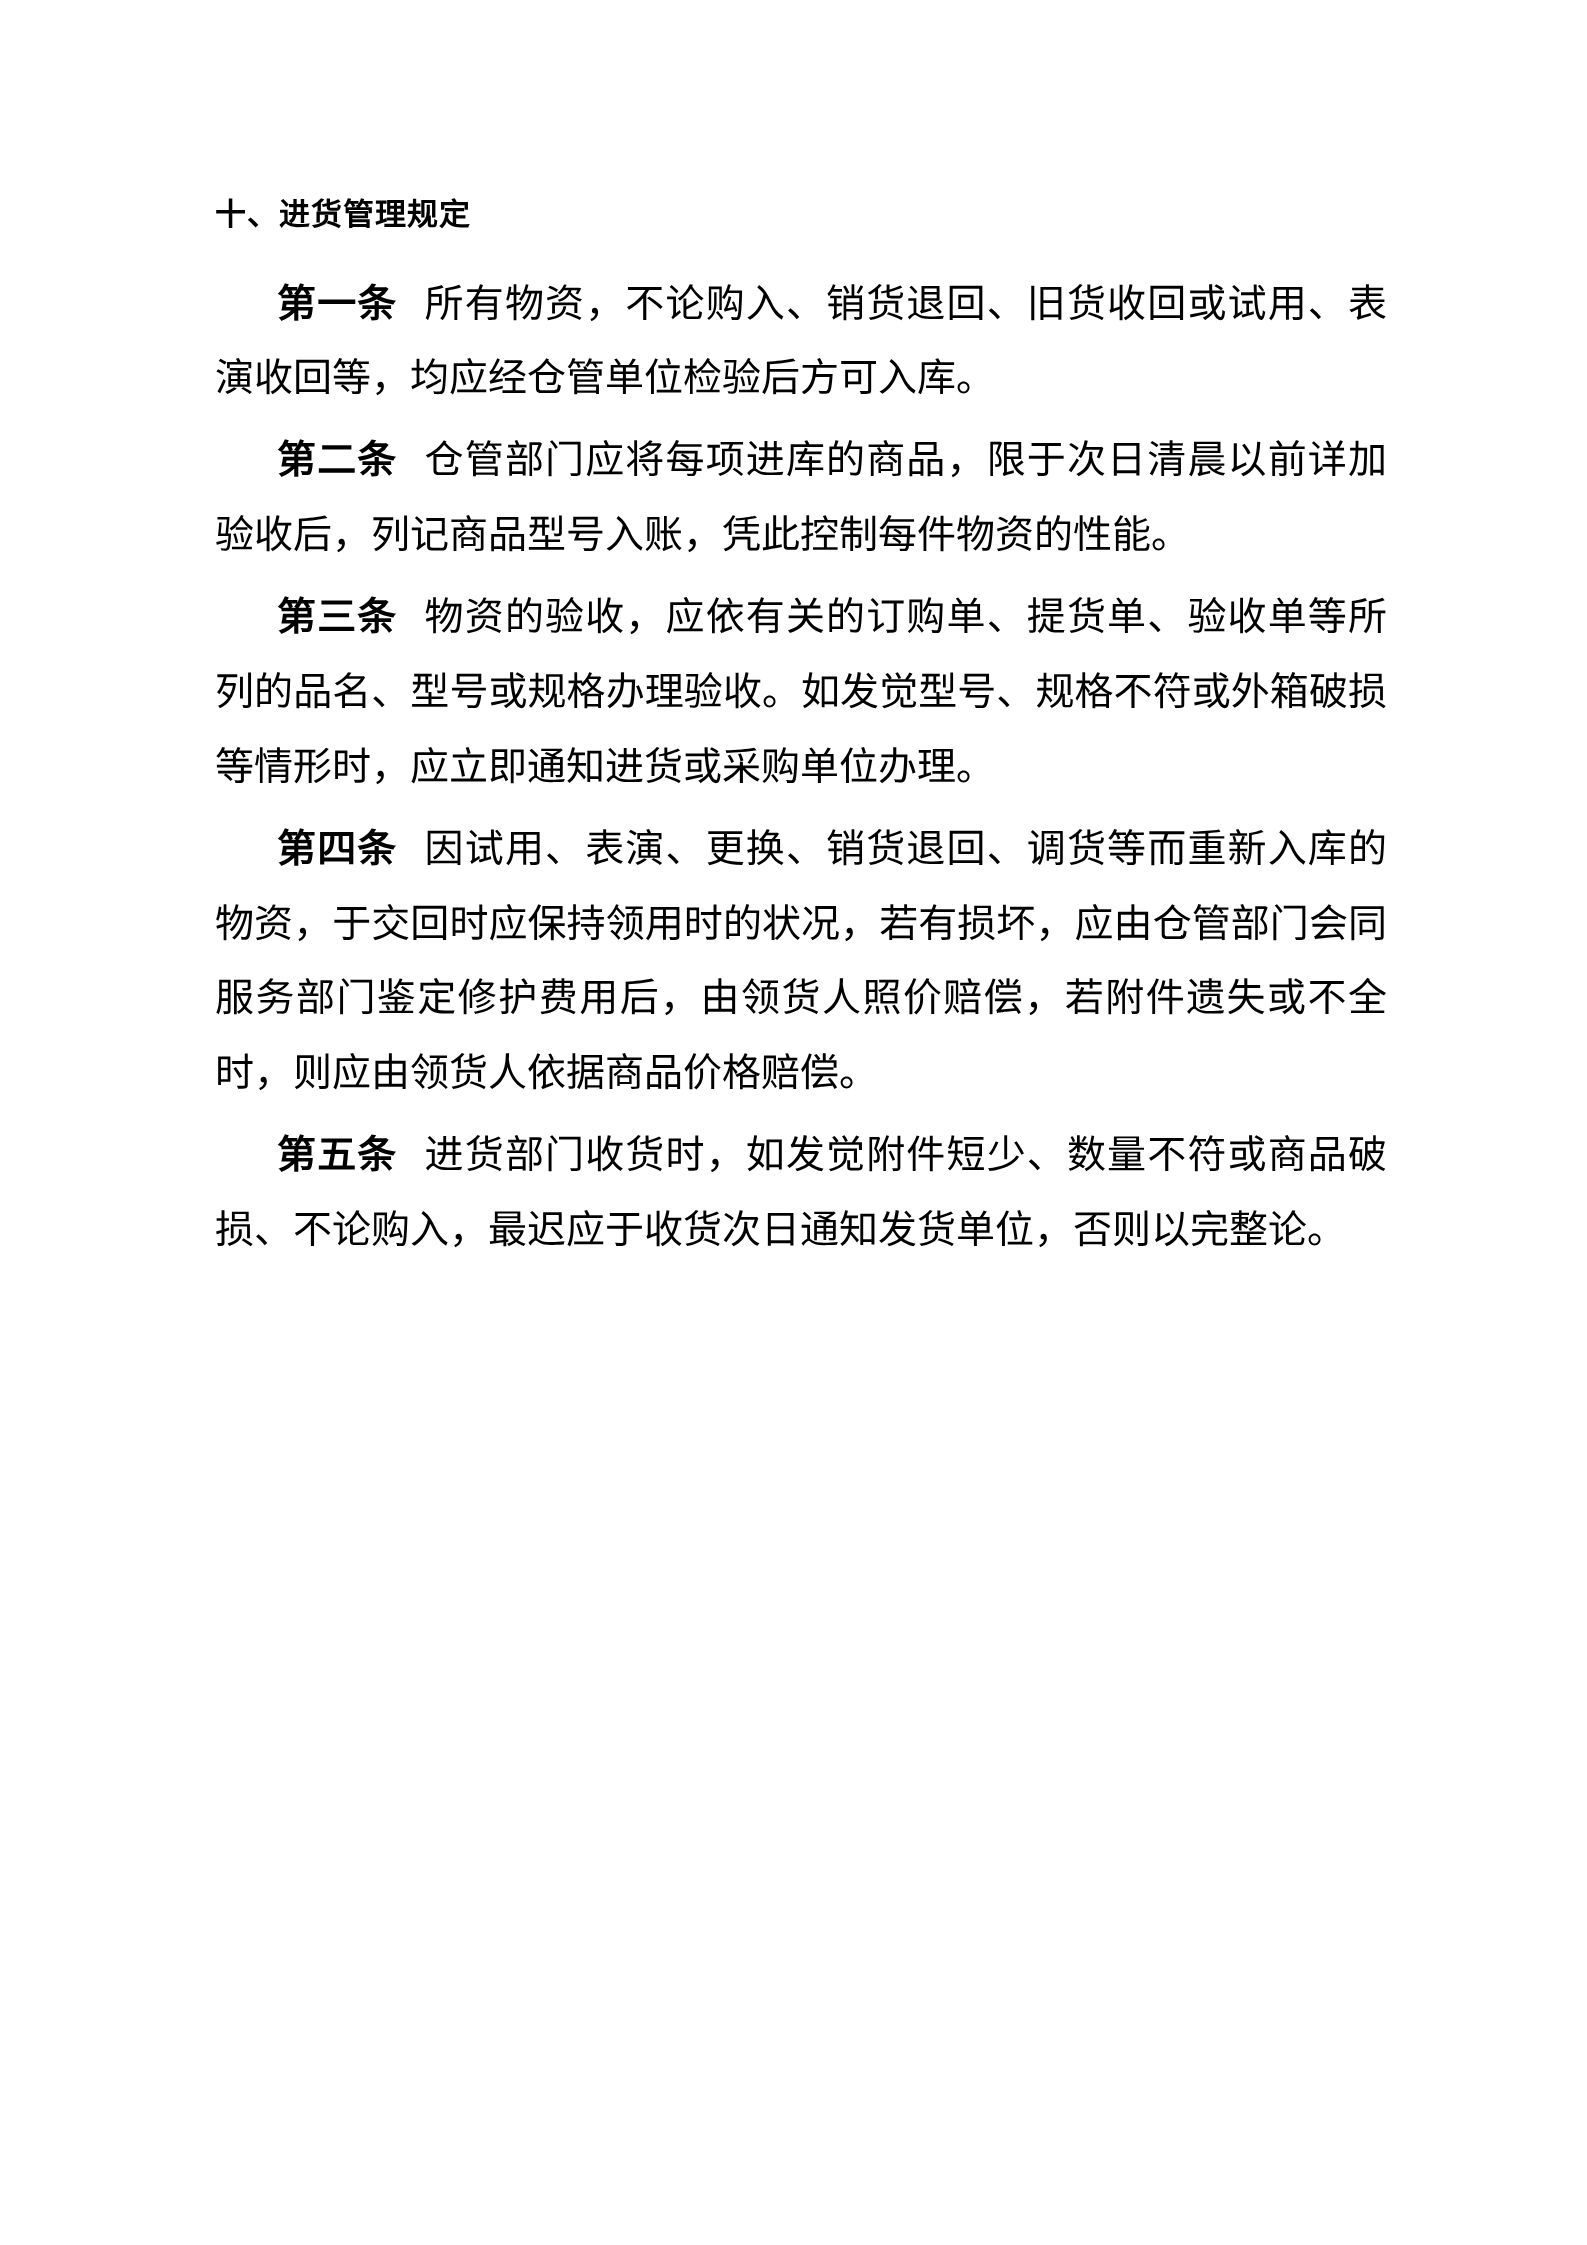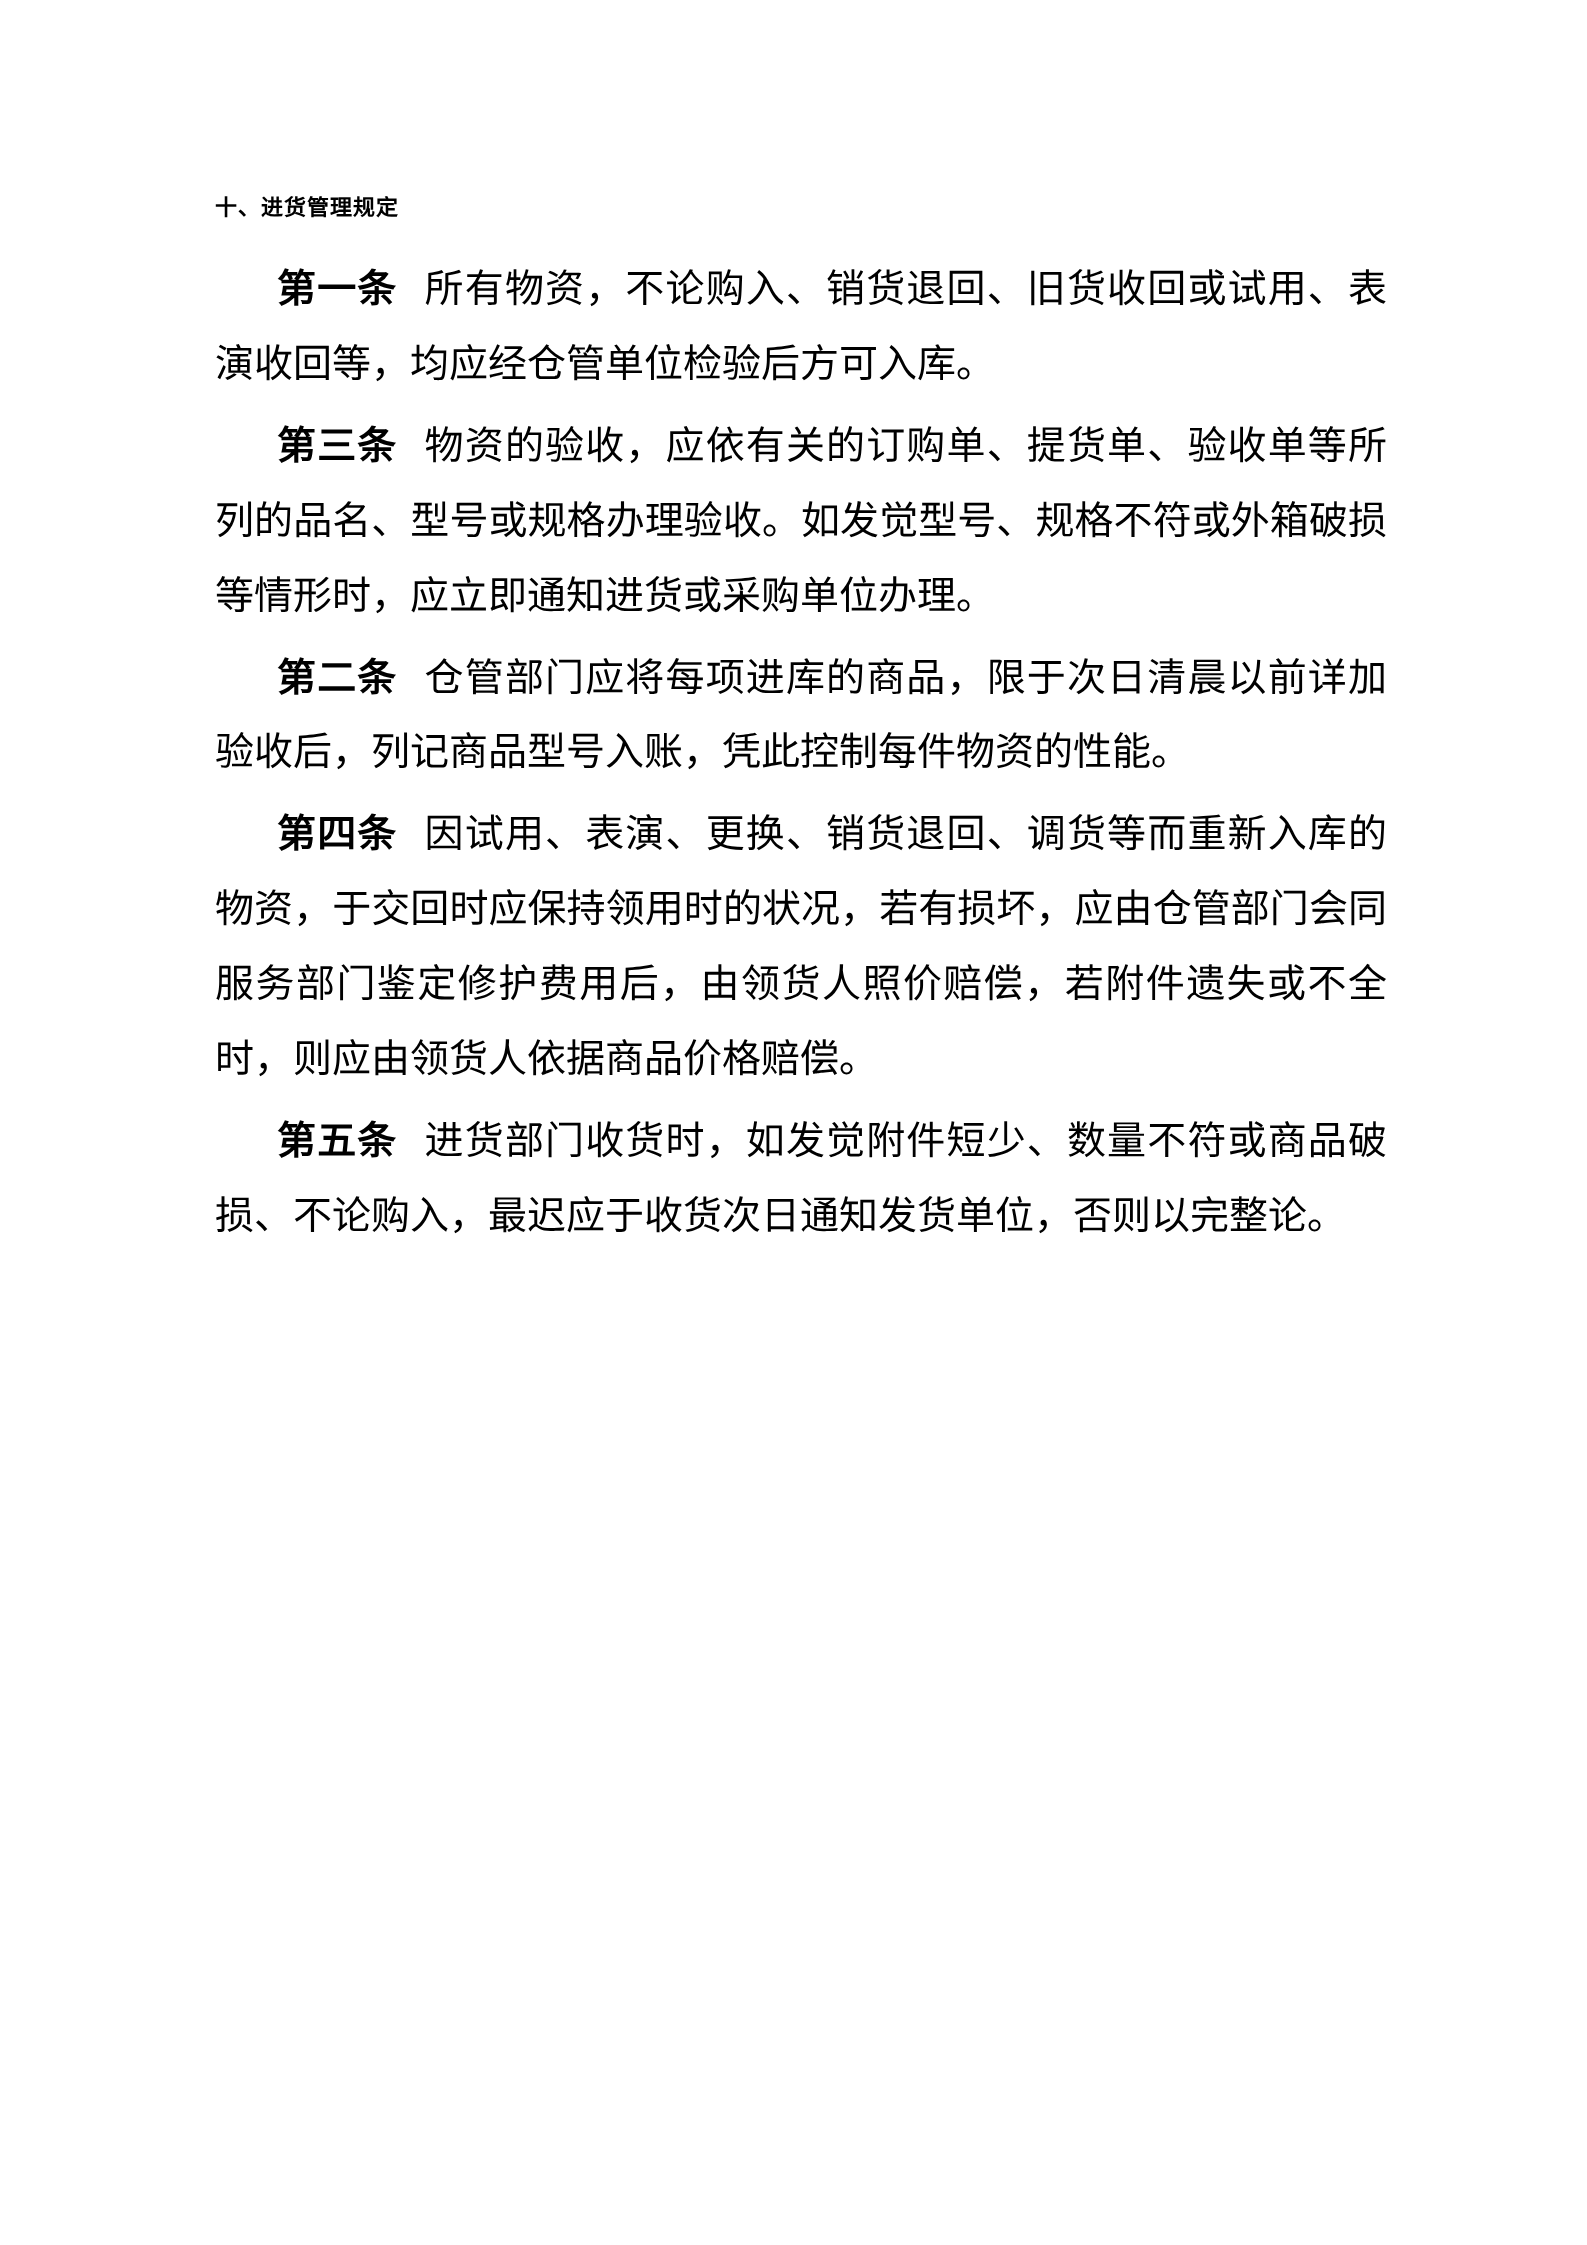--- a/index.html
+++ b/index.html
@@ -15,21 +15,21 @@
     overflow: hidden;
   }
   .page {
     box-sizing: border-box;
     width: 1587px;
     height: 2245px;
     padding: 190px 200px 0 215px;
     background: #ffffff;
   }
   .doc-title {
-    font-size: 22px;
+    font-size: 31px;
     font-weight: bold;
     letter-spacing: 1px;
     line-height: 1.6;
     margin: 0 0 26px 0;
     text-indent: 0;
   }
   .para {
     font-size: 39px;
     line-height: 1.92;
     margin: 0 0 6px 0;
@@ -51,25 +51,25 @@
 
 <div class="page">
 
   <h1 class="doc-title">十、进货管理规定</h1>
 
   <p class="para">
     <span class="label">第一条</span><span class="gap"></span><span>所有物资，不论购入、销货退回、旧货收回或试用、表演收回等，均应经仓管单位检验后方可入库。</span>
   </p>
 
   <p class="para">
-    <span class="label">第三条</span><span class="gap"></span><span>物资的验收，应依有关的订购单、提货单、验收单等所列的品名、型号或规格办理验收。如发觉型号、规格不符或外箱破损等情形时，应立即通知进货或采购单位办理。</span>
+    <span class="label">第二条</span><span class="gap"></span><span>仓管部门应将每项进库的商品，限于次日清晨以前详加验收后，列记商品型号入账，凭此控制每件物资的性能。</span>
   </p>
 
   <p class="para">
-    <span class="label">第二条</span><span class="gap"></span><span>仓管部门应将每项进库的商品，限于次日清晨以前详加验收后，列记商品型号入账，凭此控制每件物资的性能。</span>
+    <span class="label">第三条</span><span class="gap"></span><span>物资的验收，应依有关的订购单、提货单、验收单等所列的品名、型号或规格办理验收。如发觉型号、规格不符或外箱破损等情形时，应立即通知进货或采购单位办理。</span>
   </p>
 
   <p class="para">
     <span class="label">第四条</span><span class="gap"></span><span>因试用、表演、更换、销货退回、调货等而重新入库的物资，于交回时应保持领用时的状况，若有损坏，应由仓管部门会同服务部门鉴定修护费用后，由领货人照价赔偿，若附件遗失或不全时，则应由领货人依据商品价格赔偿。</span>
   </p>
 
   <p class="para">
     <span class="label">第五条</span><span class="gap"></span><span>进货部门收货时，如发觉附件短少、数量不符或商品破损、不论购入，最迟应于收货次日通知发货单位，否则以完整论。</span>
   </p>
 

